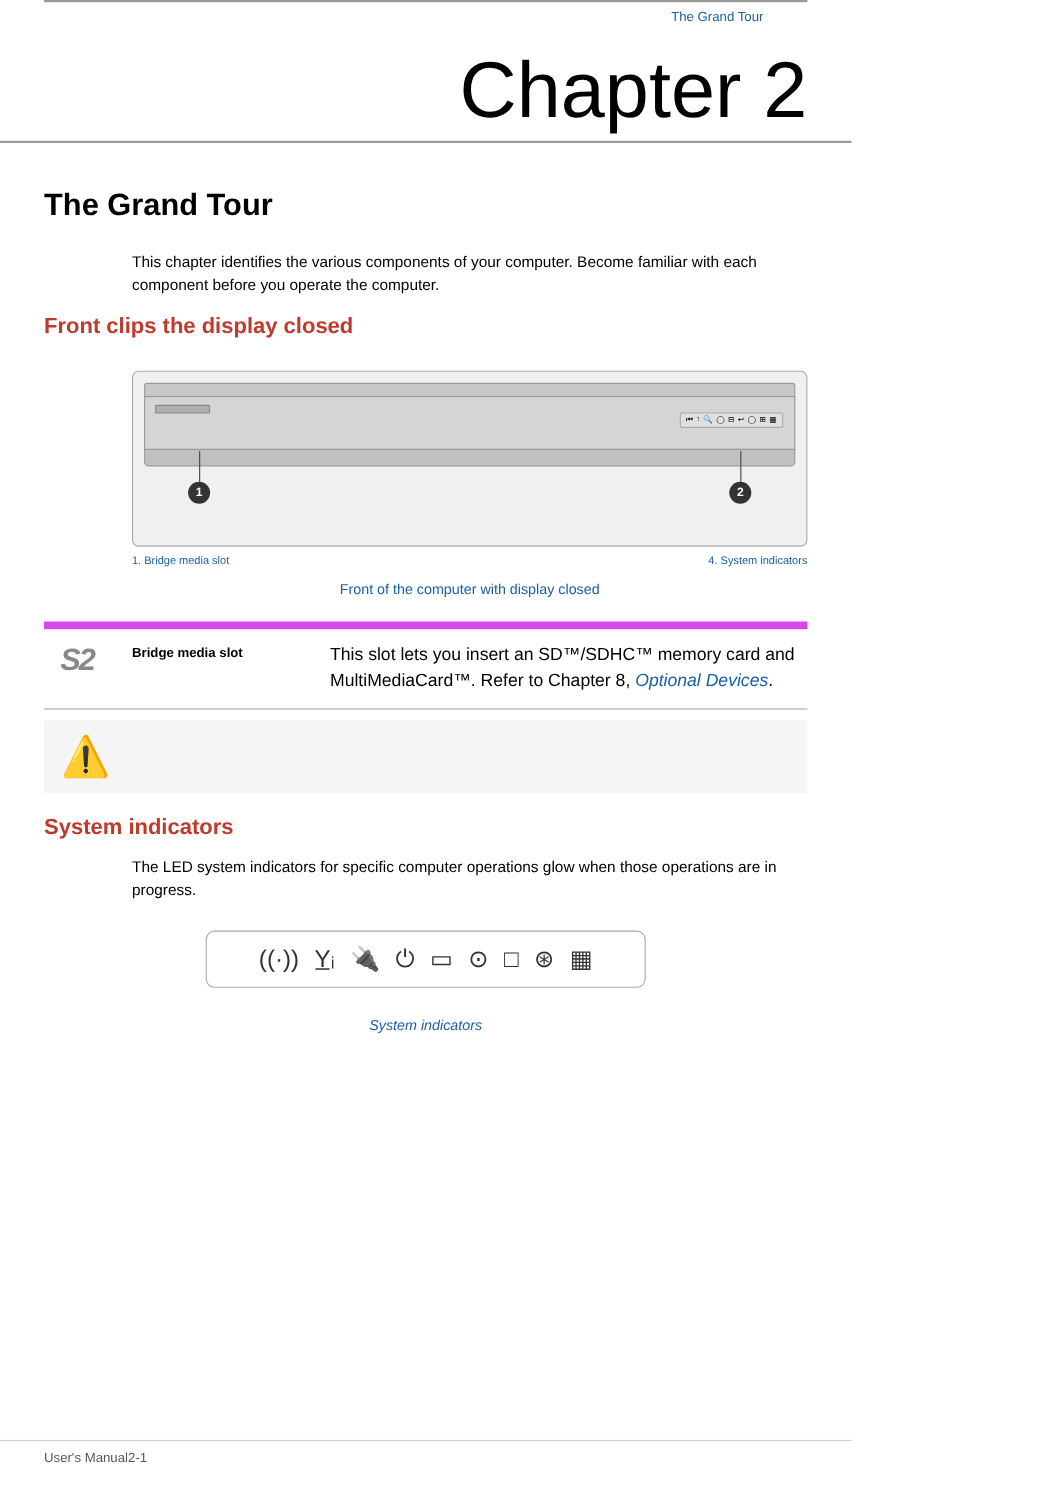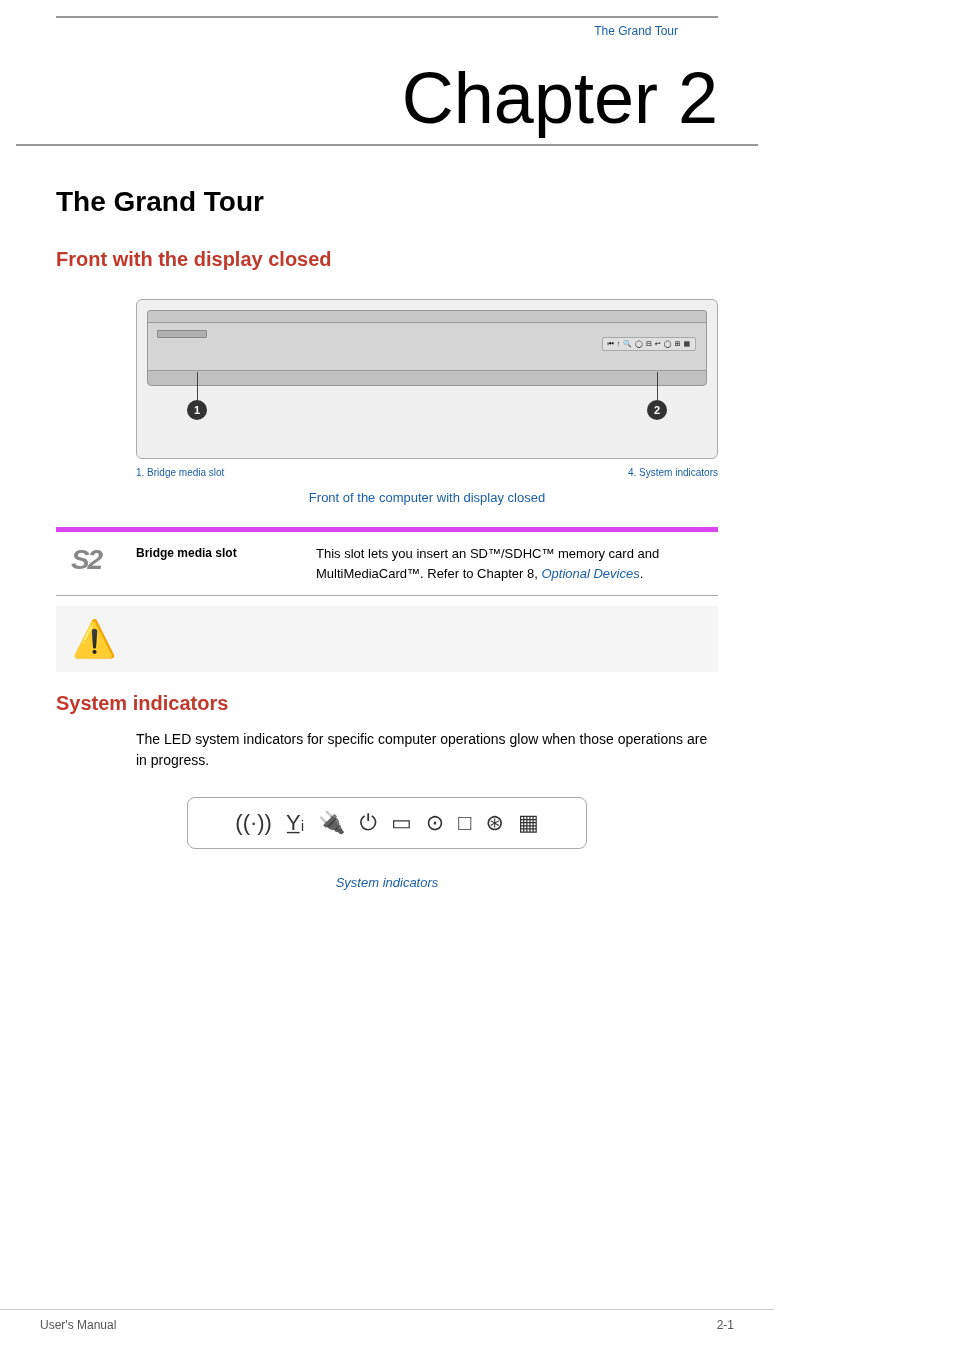--- a/index.html
+++ b/index.html
@@ -8,21 +8,21 @@
       background: #fff;
       color: #000;
       width: 954px;
       min-height: 1352px;
       position: relative;
       font-size: 14px;
     }
     .page {
       width: 774px;
       min-height: 1352px;
-      padding: 16px;
+      padding: 0;
       position: relative;
     }
     
     .header {
       border-top: 2px solid #999;
       padding: 4px 40px 4px 0;
       text-align: right;
       margin: 0 40px;
     }
     .header-title {
@@ -85,21 +85,21 @@
     }
     .figure-caption {
       text-align: center;
       color: #1a5fa8;
       font-size: 13px;
       padding: 4px 0 12px 0;
     }
     
     .info-table {
       margin: 10px 40px;
-      border-top: 5px solid #d946ef;
+      border-top: 7px solid #d946ef;
       border-bottom: 1px solid #aaa;
     }
     .info-row {
       display: flex;
       align-items: flex-start;
       padding: 12px 0;
       gap: 20px;
     }
     .info-icon {
       width: 60px;
@@ -112,21 +112,21 @@
     }
     .info-label {
       width: 160px;
       min-width: 160px;
       font-weight: bold;
       font-size: 12px;
       padding-top: 2px;
     }
     .info-content {
       flex: 1;
-      font-size: 13px;
+      font-size: 16px;
       line-height: 1.5;
     }
     .info-content a, .link-blue {
       color: #1a5fa8;
       font-style: italic;
       text-decoration: none;
     }
     
     .warning-box {
       margin: 10px 40px;
@@ -172,21 +172,20 @@
       font-size: 13px;
       padding: 6px 0;
     }
     
     .footer {
       position: absolute;
       bottom: 20px;
       left: 0;
       right: 0;
       display: flex;
-      justify-content: space-between;
       padding: 0 40px;
       font-size: 12px;
       color: #555;
       border-top: 1px solid #ccc;
       padding-top: 8px;
     }
     
     .sd-icon {
       font-size: 28px;
       font-weight: bold;
@@ -203,22 +202,23 @@
   <div class="header">
     <span class="header-title">The Grand Tour</span>
   </div>
 
   <div class="chapter-block">
     <div class="chapter-number">Chapter 2</div>
   </div>
 
   <div class="section-title">The Grand Tour</div>
 
-
-  <div class="subsection-title">Front with the display closed</div>
+  <div class="body-text">This chapter identifies the various components of your computer. Become familiar with each component before you operate the computer.</div>
+
+  <div class="subsection-title">Front clips the display closed</div>
 
   <div class="figure-area">
     <div class="laptop-diagram">
 
       <div style="position:absolute;top:10px;left:10px;right:10px;height:14px;background:#c8c8c8;border:1.5px solid #999;border-radius:3px 3px 0 0;"></div>
       <div style="position:absolute;top:22px;left:10px;right:10px;height:50px;background:#d5d5d5;border:1.5px solid #999;">
 
         <div style="position:absolute;right:10px;top:14px;display:flex;gap:3px;font-size:7px;background:#e0e0e0;border:1px solid #aaa;padding:2px 5px;border-radius:2px;">
           <span>⏮</span>
             <span>↑</span>

